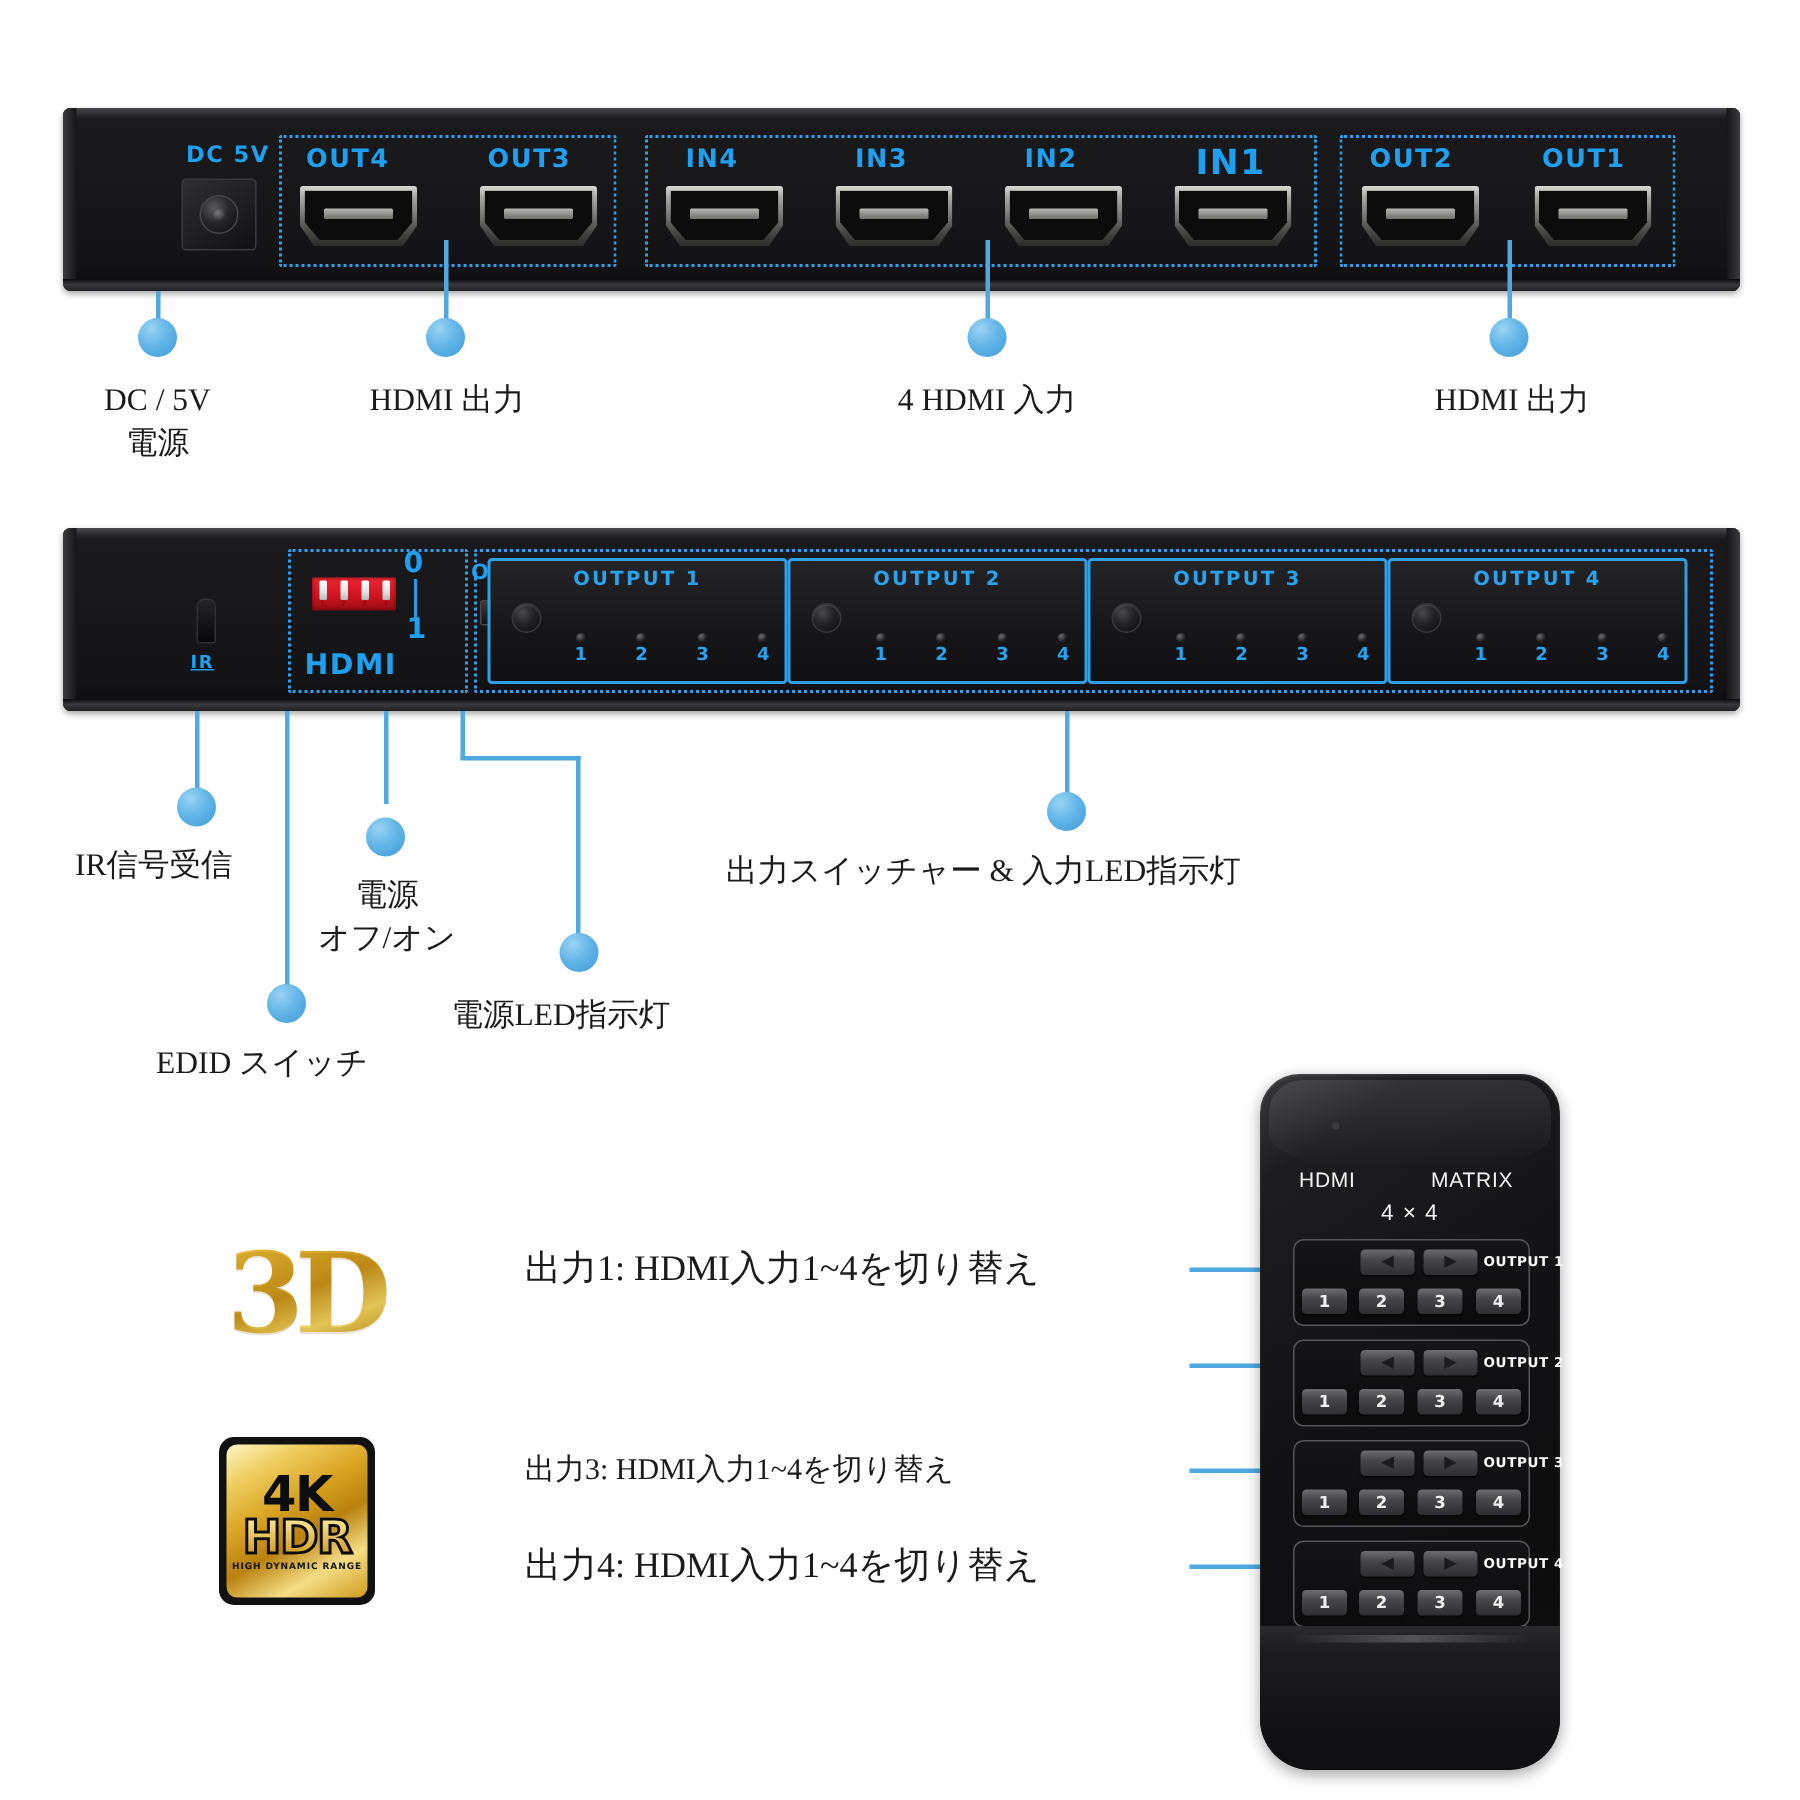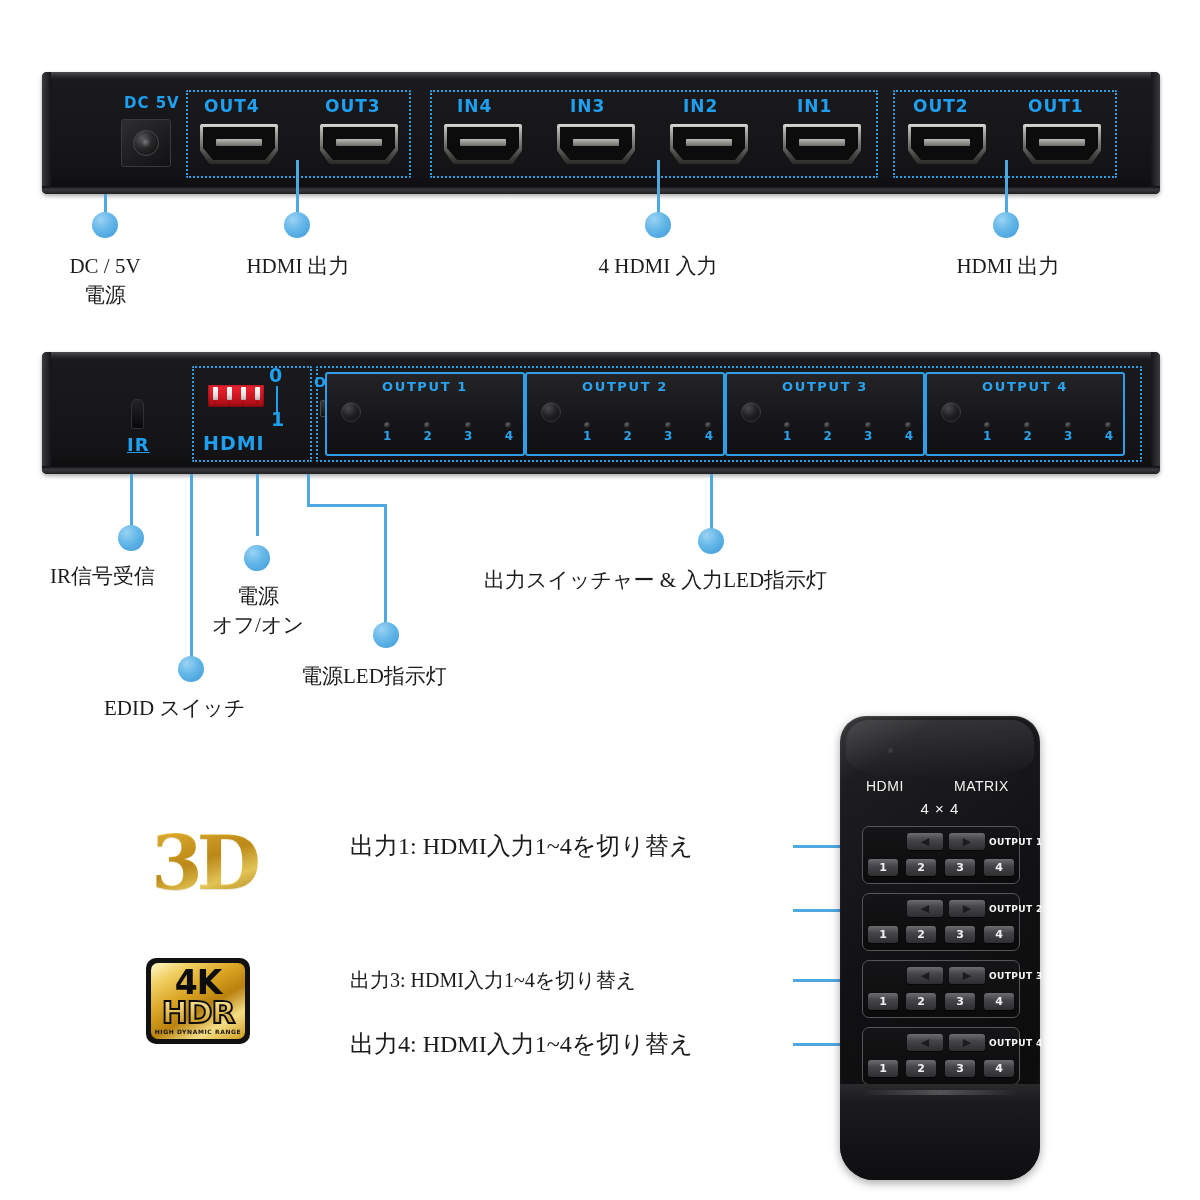--- a/index.html
+++ b/index.html
@@ -352,21 +352,21 @@
       <div class="hdmi-inner">
         <div class="hdmi-tongue"></div>
       </div>
     </div>
     <div class="portlabel" style="left:641px; top:24px; font-size:17px;">IN2</div>
     <div class="hdmi" style="left:628px; top:52px; width:78px; height:40px;">
       <div class="hdmi-inner">
         <div class="hdmi-tongue"></div>
       </div>
     </div>
-    <div class="portlabel" style="left:755px; top:24px; font-size:17px;">IN1</div>
+    <div class="portlabel" style="left:755px; top:24px; font-size:23px;">IN1</div>
     <div class="hdmi" style="left:741px; top:52px; width:78px; height:40px;">
       <div class="hdmi-inner">
         <div class="hdmi-tongue"></div>
       </div>
     </div>
 
     <div class="dotgroup" style="left:851px; top:18px; width:224px; height:88px;"></div>
     <div class="portlabel" style="left:871px; top:24px; font-size:17px;">OUT2</div>
     <div class="hdmi" style="left:866px; top:52px; width:78px; height:40px;">
       <div class="hdmi-inner">
@@ -396,21 +396,21 @@
 
   <div class="cline cline-v" style="left:1005px; top:160px; height:58px;"></div>
   <div class="cdot" style="left:993px; top:212px;"></div>
   <div class="clabel center" style="left:928px; top:252px; width:160px;">HDMI 出力</div>
 
   <div class="device" style="left:42px; top:352px; width:1118px; height:122px;">
     <div class="chassis-edge-l"></div>
     <div class="chassis-edge-r"></div>
 
     <div class="ir-window" style="left:89px; top:47px; width:13px; height:30px;"></div>
-    <div class="portlabel" style="left:85px; top:82px; font-size:18px;text-decoration:underline;">IR</div>
+    <div class="portlabel" style="left:85px; top:82px; font-size:12px;text-decoration:underline;">IR</div>
 
     <div class="dotgroup" style="left:150px; top:14px; width:120px; height:96px;"></div>
     <div class="dip" style="left:166px; top:33px; width:56px; height:22px;">
       <div class="dip-sw"></div>
       <div class="dip-sw"></div>
       <div class="dip-sw"></div>
       <div class="dip-sw"></div>
       <div class="dip-nums">
         <span>1</span>
         <span>2</span>
@@ -544,21 +544,21 @@
   <div class="cline cline-v" style="left:384px; top:504px; height:122px;"></div>
   <div class="cdot" style="left:373px; top:622px;"></div>
   <div class="clabel" style="left:301px; top:662px; width:260px;">電源LED指示灯</div>
 
   <div class="cline cline-v" style="left:710px; top:474px; height:58px;"></div>
   <div class="cdot" style="left:698px; top:528px;"></div>
   <div class="clabel" style="left:484px; top:566px; width:520px;">出力スイッチャー &amp; 入力LED指示灯</div>
 
   <div class="badge3d" style="left:148px; top:808px; width:110px; height:110px;">3D</div>
 
-  <div class="badge4k" style="left:146px; top:958px; width:104px; height:86px;">
+  <div class="badge4k" style="left:146px; top:958px; width:104px; height:112px;">
     <div class="badge4k-inner">
       <div class="b4k-top">4K</div>
       <div class="b4k-mid">HDR</div>
       <div class="b4k-bot">HIGH DYNAMIC RANGE</div>
     </div>
   </div>
 
   <div class="clabel" style="left:350px; top:832px; font-size:24px;">出力1: HDMI入力1~4を切り替え</div>
   <div class="cline cline-h" style="left:793px; top:845px; width:62px;"></div>
   <div class="cdot" style="left:848px; top:833px;"></div>

